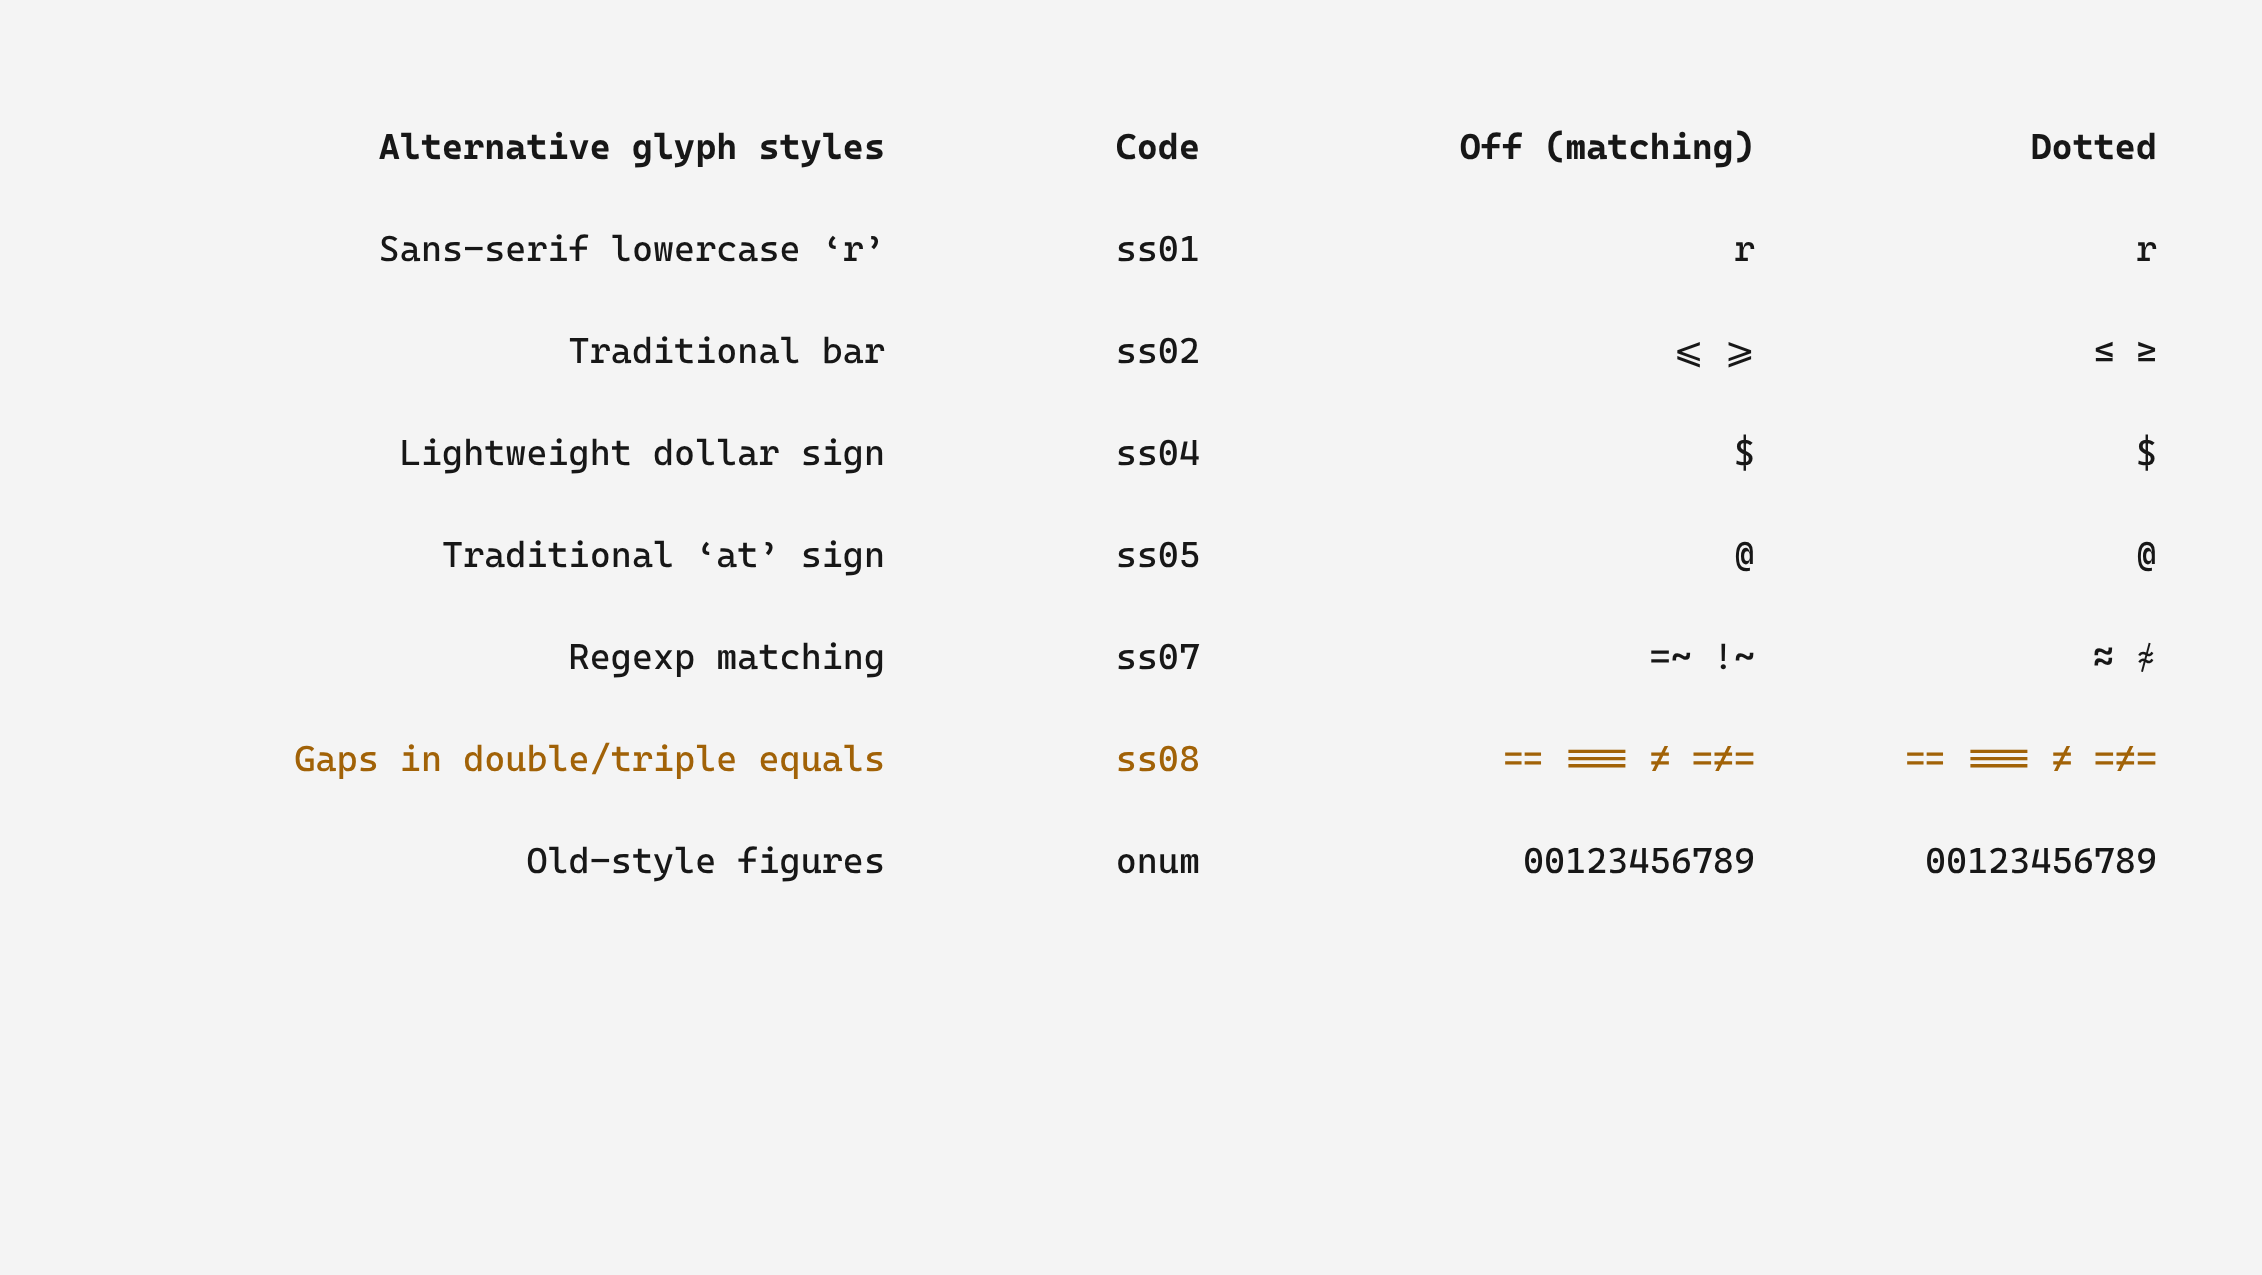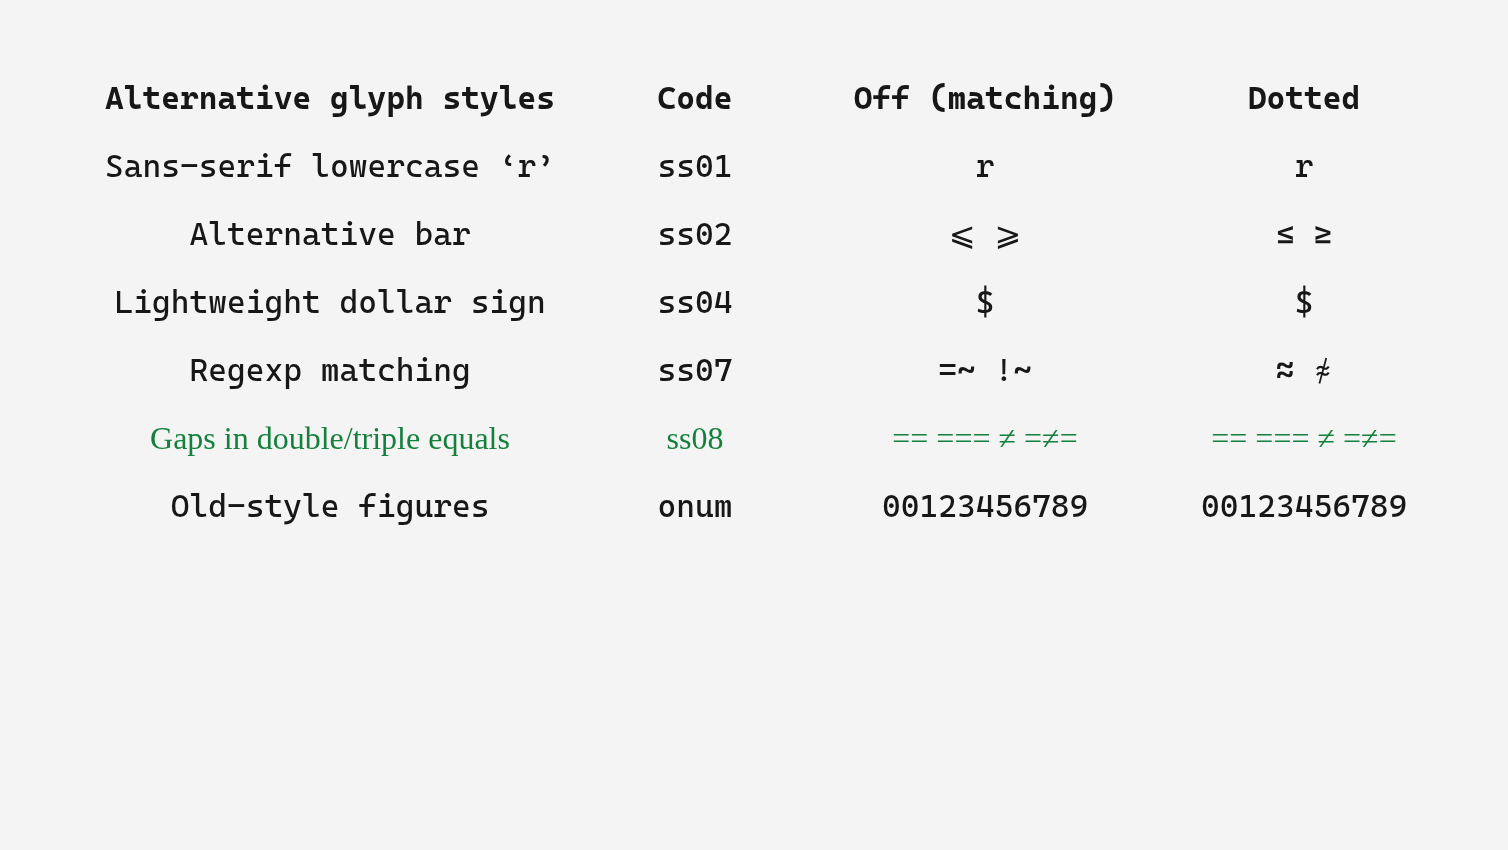--- a/index.html
+++ b/index.html
@@ -18,37 +18,36 @@
   table {
     border-collapse: collapse;
     width: 100%;
     table-layout: fixed;
   }
   col.name { width: 520px; }
   col.code { width: 210px; }
   col.off  { width: 370px; }
   col.on   { width: auto; }
   th, td {
-    text-align: center;
+    text-align: right;
     vertical-align: middle;
     padding: 0;
     height: 68px;
-    font-size: 32px;
+    font-size: 24px;
     line-height: 1;
     white-space: nowrap;
   }
   th {
     font-weight: 700;
   }
   td {
     font-weight: 400;
   }
   tr.hl td {
-    color: #15803d;
-    font-family: Liberation Serif, serif;
+    color: #a16207;
   }
   .sample {
     display: inline-block;
   }
 </style>
 </head>
 <body>
 
 <div class="wrap">
   <table>
@@ -67,30 +66,36 @@
       </tr>
     </thead>
     <tbody id="rows">
         <tr>
           <td><span class="sample">Sans-serif lowercase ‘r’</span></td>
           <td><span class="sample">ss01</span></td>
           <td><span class="sample">r</span></td>
           <td><span class="sample">r</span></td>
         </tr>
         <tr>
-          <td><span class="sample">Alternative bar</span></td>
+          <td><span class="sample">Traditional bar</span></td>
           <td><span class="sample">ss02</span></td>
           <td><span class="sample">⩽  ⩾</span></td>
           <td><span class="sample">≤  ≥</span></td>
         </tr>
         <tr>
           <td><span class="sample">Lightweight dollar sign</span></td>
           <td><span class="sample">ss04</span></td>
           <td><span class="sample">$</span></td>
           <td><span class="sample">$</span></td>
+        </tr>
+        <tr>
+          <td><span class="sample">Traditional ‘at’ sign</span></td>
+          <td><span class="sample">ss05</span></td>
+          <td><span class="sample">@</span></td>
+          <td><span class="sample">@</span></td>
         </tr>
         <tr>
           <td><span class="sample">Regexp matching</span></td>
           <td><span class="sample">ss07</span></td>
           <td><span class="sample">=~ !~</span></td>
           <td><span class="sample">≈  ≉</span></td>
         </tr>
         <tr class="hl">
           <td><span class="sample">Gaps in double/triple equals</span></td>
           <td><span class="sample">ss08</span></td>

